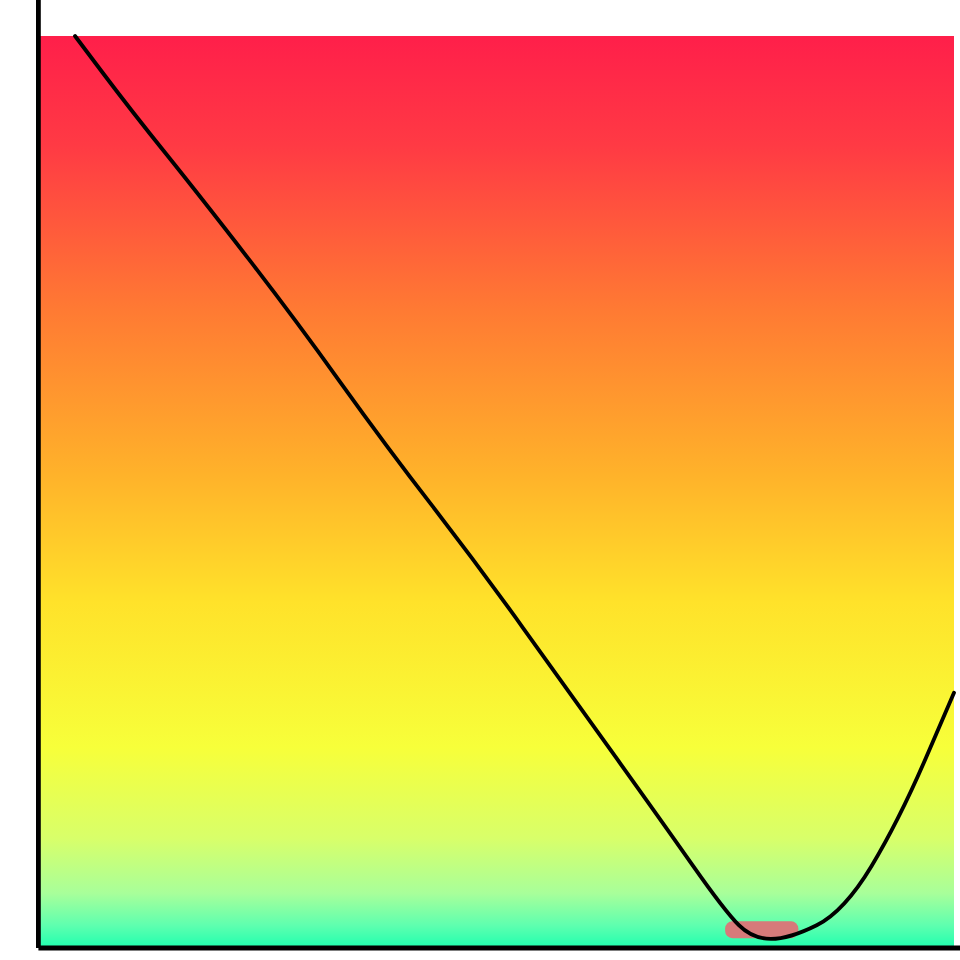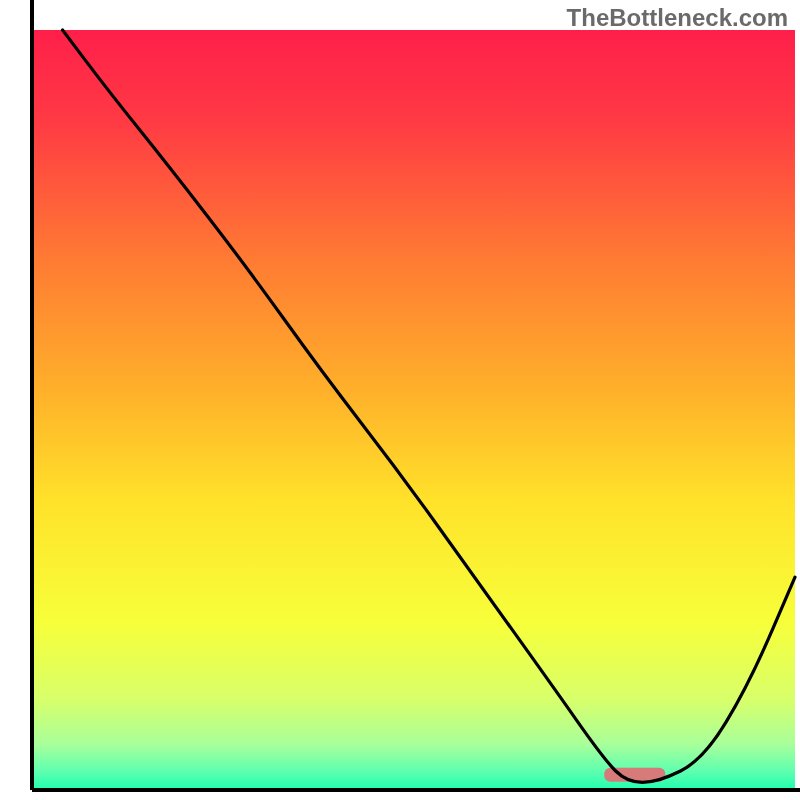--- a/index.html
+++ b/index.html
@@ -28,21 +28,20 @@
   }
   svg {
     display: block;
   }
 </style>
 </head>
 <body>
 
 <div class="chart-container">
 
-  <div class="watermark">TheBottleneck.com</div>
 
   <svg id="chart-svg" width="800" height="800" viewBox="0 0 800 800">
     <defs>
       <linearGradient id="bg-grad" x1="0" y1="0" x2="0" y2="1">
           <stop offset="0%" stop-color="#ff1f4a"></stop>
           <stop offset="12%" stop-color="#ff3a44"></stop>
           <stop offset="30%" stop-color="#ff7a33"></stop>
           <stop offset="48%" stop-color="#ffb22a"></stop>
           <stop offset="62%" stop-color="#ffe22a"></stop>
           <stop offset="78%" stop-color="#f7ff3a"></stop>

